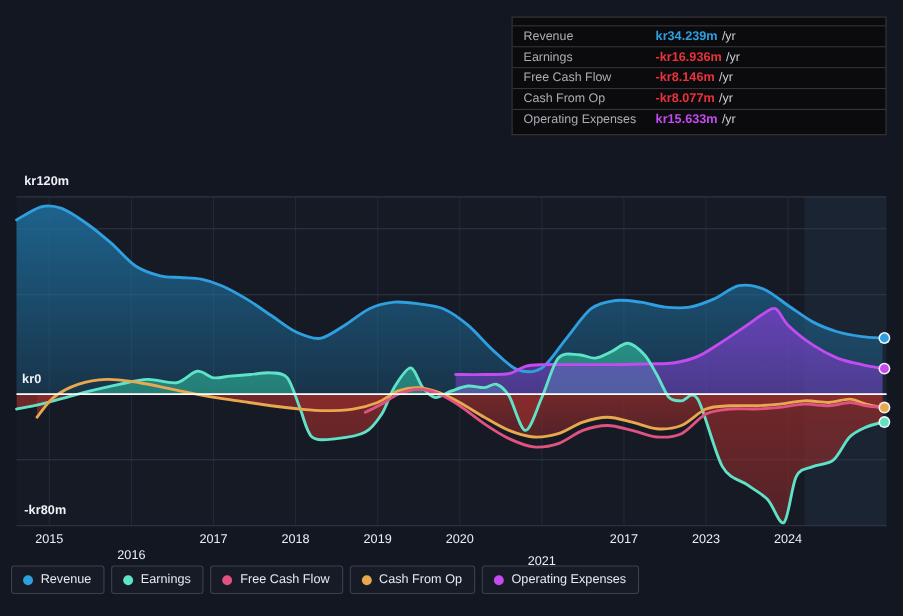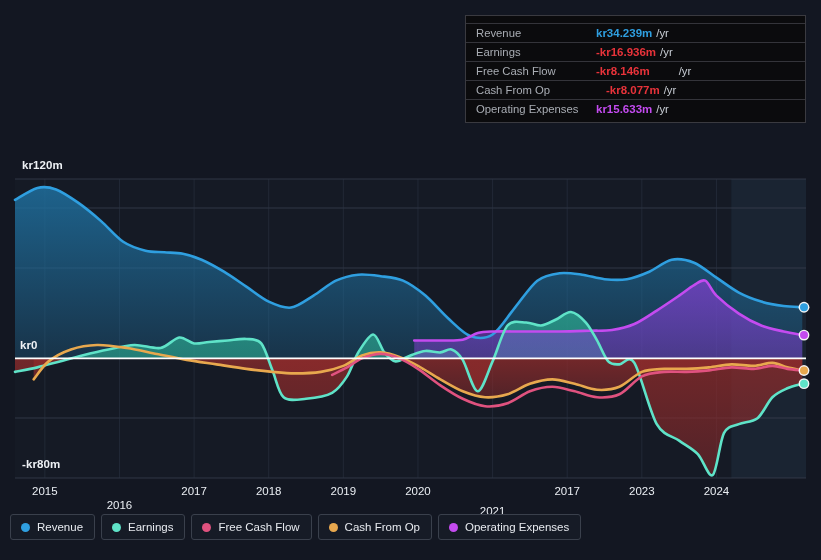--- a/index.html
+++ b/index.html
@@ -221,28 +221,28 @@
         </div>
         <div class="tt-row">
           <div class="tt-label">Earnings</div>
           <div style="display: flex; align-items: baseline;">
             <span class="tt-val" style="color: rgb(232, 51, 58);">-kr16.936m</span>
             <span class="tt-unit">/yr</span>
           </div>
         </div>
         <div class="tt-row">
           <div class="tt-label">Free Cash Flow</div>
-          <div style="display: flex; align-items: baseline; gap: 25px;">
+          <div style="display: flex; align-items: baseline;">
             <span class="tt-val" style="color: rgb(232, 51, 58);">-kr8.146m</span>
             <span class="tt-unit">/yr</span>
           </div>
         </div>
         <div class="tt-row">
           <div class="tt-label">Cash From Op</div>
-          <div style="display: flex; align-items: flex-end; margin-left: 10px;">
+          <div style="display: flex; align-items: flex-end;">
             <span class="tt-val" style="color: rgb(232, 51, 58);">-kr8.077m</span>
             <span class="tt-unit">/yr</span>
           </div>
         </div>
         <div class="tt-row">
           <div class="tt-label">Operating Expenses</div>
           <div style="display: flex; align-items: baseline;">
             <span class="tt-val" style="color: rgb(196, 75, 240);">kr15.633m</span>
             <span class="tt-unit">/yr</span>
           </div>

